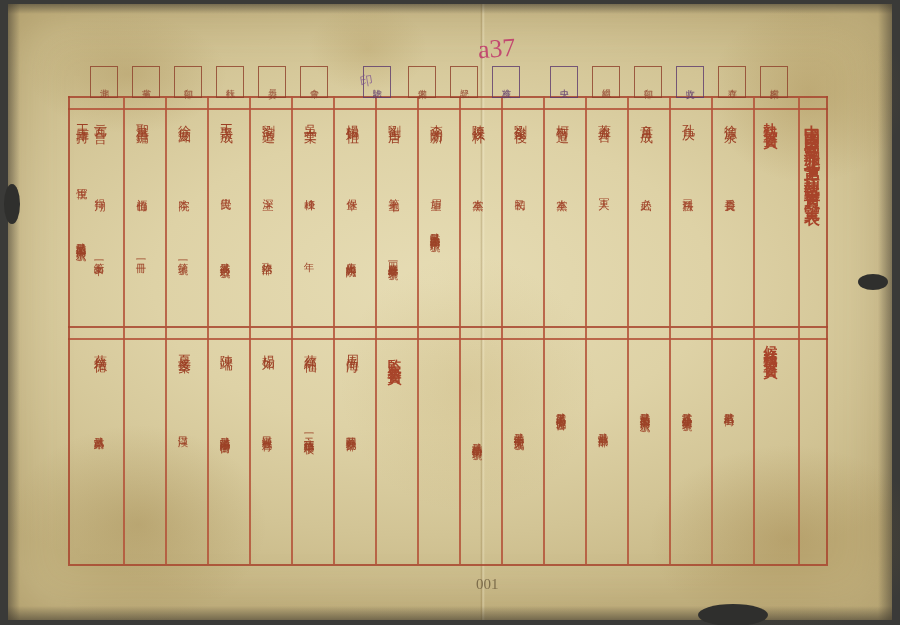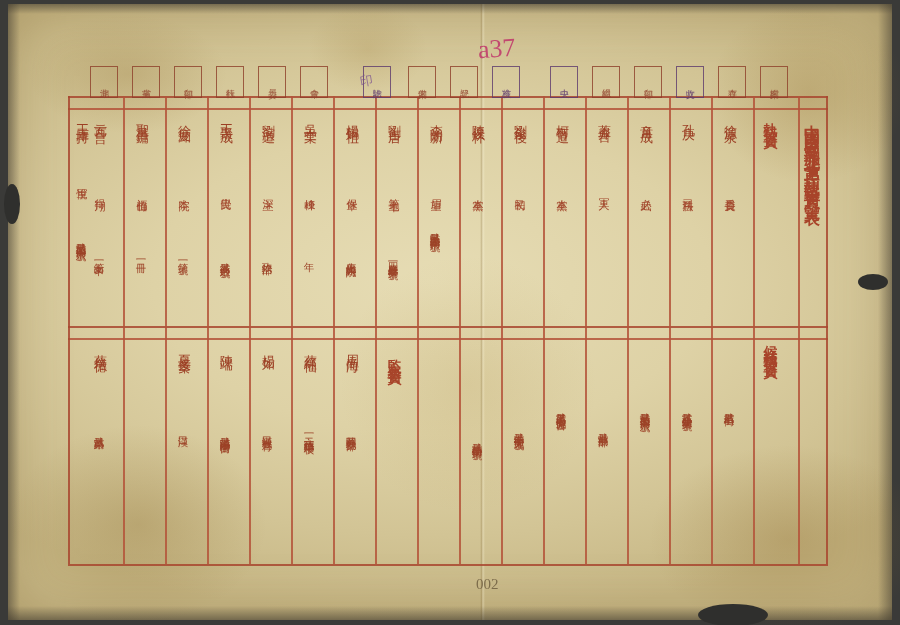--- a/index.html
+++ b/index.html
@@ -302,17 +302,17 @@
 
     <div class="vcol name" style="left:296px; top:340px; height:70px;">蔡經仙</div>
     <div class="vcol detail2" style="left:296px; top:424px; height:120px;">一六二號政治學校</div>
 
     <div class="vcol name" style="left:338px; top:340px; height:70px;">周尚海</div>
     <div class="vcol detail2" style="left:338px; top:424px; height:110px;">黃岡縣党部</div>
 
     <div class="vcol subtitle" style="left:380px; top:344px; height:190px;">監察委員</div>
 
     <div id="annot">a37</div>
-    <div id="folio">002</div>
+    <div id="folio">001</div>
     <div id="pencilmark" class="purple">印</div>
 
   </div>
 </div>
 
 </body></html>

